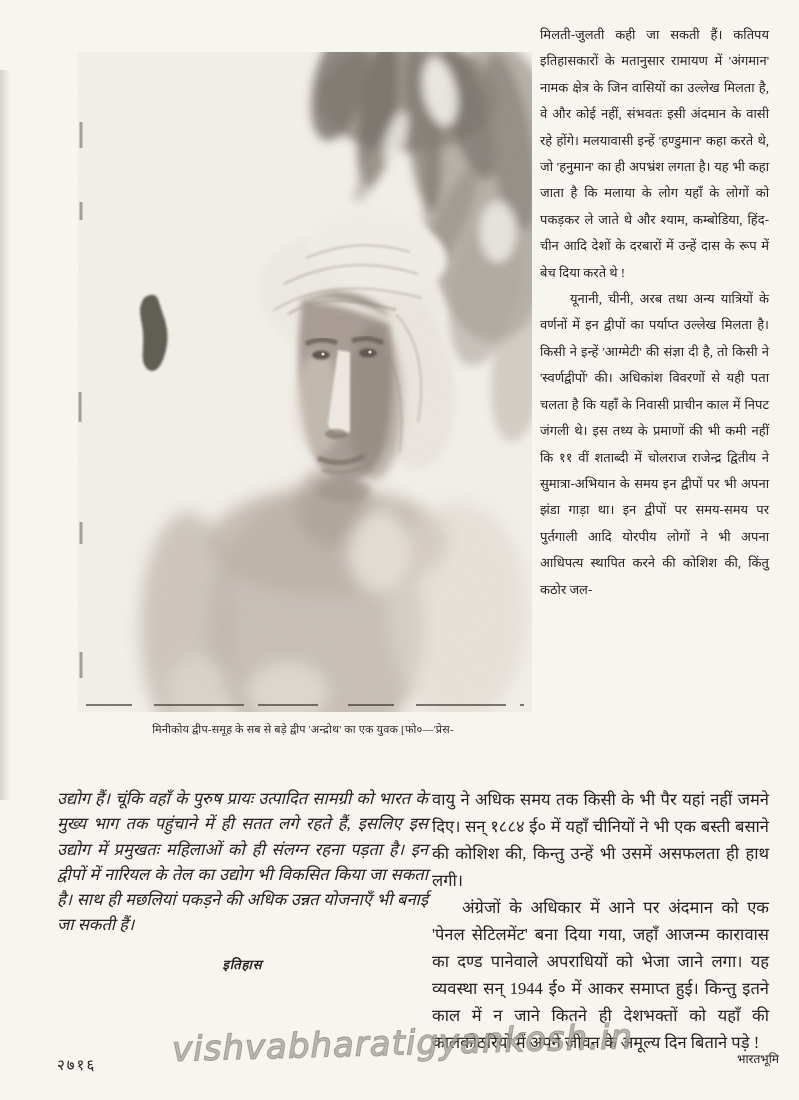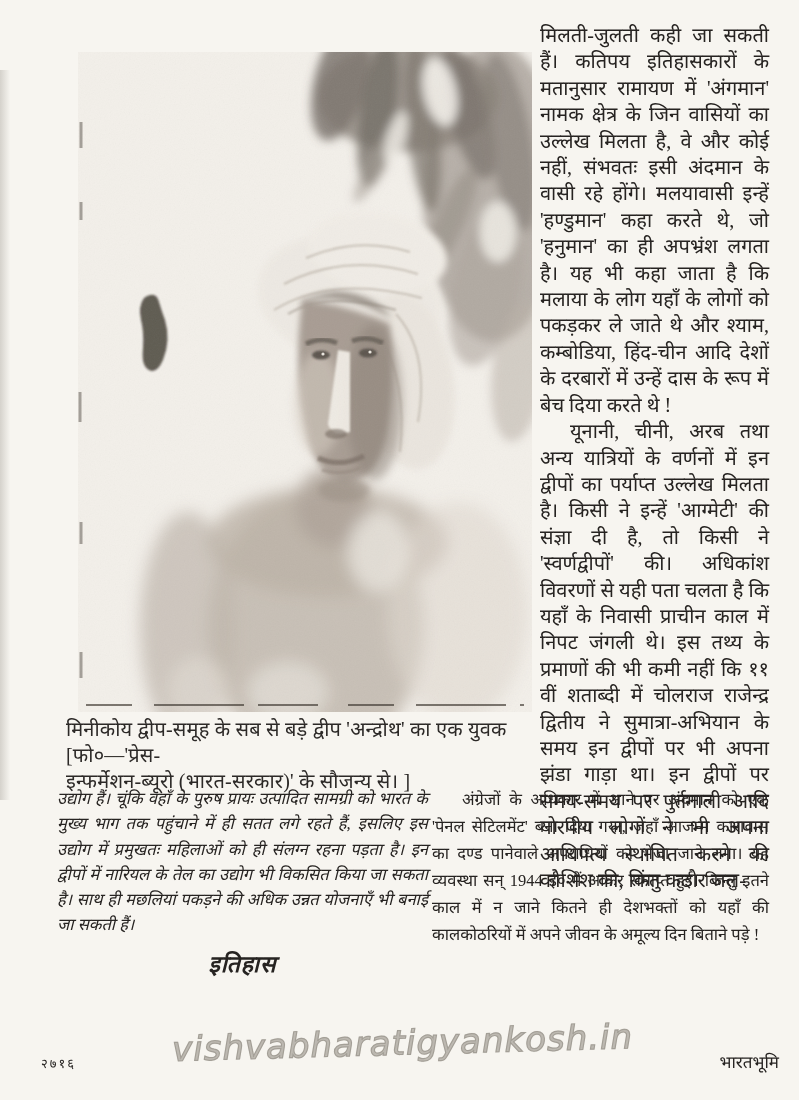--- a/index.html
+++ b/index.html
@@ -19,56 +19,56 @@
     position:absolute;left:0;top:70px;width:12px;height:730px;
     background:linear-gradient(90deg,#b9b5ae 0%,rgba(185,181,174,0) 85%);
     opacity:.55;
   }
   .photo-frame{
     position:absolute;left:78px;top:52px;width:454px;height:660px;
   }
   .photo-frame svg{display:block;width:100%;height:100%;}
   .caption{
     position:absolute;left:66px;top:716px;width:474px;
-    font-size:20px;line-height:26px;color:#2c2927;
+    text-align:center;font-size:11px;line-height:26px;color:#2c2927;
     letter-spacing:.2px;
   }
   .col-right-narrow{
     position:absolute;left:540px;top:22px;width:229px;
-    font-size:20px;line-height:26.4px;text-align:justify;
+    font-size:13px;line-height:26.4px;text-align:justify;
   }
   .col-right-wide{
     position:absolute;left:432px;top:786px;width:337px;
     font-size:16.5px;line-height:27px;text-align:justify;
   }
   .col-left{
     position:absolute;left:57px;top:786px;width:371px;
     font-size:16.5px;line-height:25.3px;text-align:justify;font-style:italic;
   }
   p.para{margin:0;}
   p.indent{text-indent:30px;}
   .history-heading{
     margin:14px 0 10px 0;text-align:center;font-weight:bold;
-    font-size:23px;letter-spacing:1px;
+    font-size:13px;letter-spacing:1px;
   }
   .watermark{
     position:absolute;left:172px;top:1022px;width:500px;
     font-family:"DejaVu Sans","Liberation Sans",sans-serif;
     font-style:italic;font-size:34px;letter-spacing:1px;
     color:rgba(255,255,255,0.05);
     -webkit-text-stroke:1.2px #8f8a81;
     text-shadow:0 0 1px #a9a49b;
     transform:rotate(-1.6deg);
     opacity:.8;white-space:nowrap;
   }
   .footer-page-number{
-    position:absolute;left:41px;top:1054px;font-size:13px;letter-spacing:2px;
+    position:absolute;left:57px;top:1054px;font-size:15px;letter-spacing:2px;
   }
   .footer-running-title{
-    position:absolute;right:20px;top:1050px;font-size:17px;
+    position:absolute;right:20px;top:1050px;font-size:12px;
   }
 </style>
 </head>
 <body>
 
 <div class="page">
 
   <div class="scan-edge"></div>
 
   <div class="photo-frame">
@@ -175,29 +175,29 @@
       <rect width="454" height="660" filter="url(#grain)" opacity="0.18"></rect>
 
       <path d="M8,653 H446" stroke="#3b352e" stroke-width="2" stroke-dasharray="46 22 90 14 60 30" opacity="0.65"></path>
 
       <path d="M3,70 v26 M3,150 v18 M2,340 v30 M3,470 v22 M3,600 v26" stroke="#565048" stroke-width="3" opacity="0.5"></path>
     </svg>
   </div>
 
   <div class="caption">
     <span style="display:block;">मिनीकोय द्वीप-समूह के  सब से बड़े द्वीप 'अन्द्रोथ' का एक युवक [फो०—'प्रेस-</span>
-    <span style="display:block;">इन्फर्मेशन-ब्यूरो (भारत-सरकार)' के  सौजन्य से। ]</span>
   </div>
 
   <div class="col-right-narrow">
     <p class="para">मिलती-जुलती कही जा सकती हैं। कतिपय इतिहासकारों के मतानुसार रामायण में 'अंगमान' नामक क्षेत्र के जिन वासियों का उल्लेख मिलता है, वे और कोई नहीं, संभवतः इसी अंदमान के वासी रहे होंगे। मलयावासी इन्हें 'हण्डुमान' कहा करते थे, जो 'हनुमान' का ही अपभ्रंश लगता है। यह भी कहा जाता है कि मलाया के लोग यहाँ के लोगों को पकड़कर ले जाते थे और श्याम, कम्बोडिया, हिंद-चीन आदि देशों के दरबारों में उन्हें दास के रूप में बेच दिया करते थे !</p>
     <p class="para indent">यूनानी, चीनी, अरब तथा अन्य यात्रियों के वर्णनों में इन द्वीपों का पर्याप्त उल्लेख मिलता है। किसी ने इन्हें 'आग्मेटी' की संज्ञा दी है, तो किसी ने 'स्वर्णद्वीपों' की। अधिकांश विवरणों से यही पता चलता है कि यहाँ के निवासी प्राचीन काल में निपट जंगली थे। इस तथ्य के प्रमाणों की भी कमी नहीं कि ११ वीं शताब्दी में चोलराज राजेन्द्र द्वितीय ने सुमात्रा-अभियान के समय इन द्वीपों पर भी अपना झंडा गाड़ा था। इन द्वीपों पर समय-समय पर पुर्तगाली आदि योरपीय लोगों ने भी अपना आधिपत्य स्थापित करने की कोशिश की, किंतु कठोर जल-</p>
   </div>
 
   <div class="col-right-wide">
+    <p class="para">वायु ने अधिक समय तक किसी के भी पैर यहां नहीं जमने दिए। सन् १८८४ ई० में यहाँ चीनियों ने भी एक बस्ती बसाने की कोशिश की, किन्तु उन्हें भी उसमें असफलता ही हाथ लगी।</p>
     <p class="para indent">अंग्रेजों के अधिकार में आने पर अंदमान को एक 'पेनल सेटिलमेंट' बना दिया गया, जहाँ आजन्म कारावास का दण्ड पानेवाले अपराधियों को भेजा जाने लगा। यह व्यवस्था सन् 1944 ई० में आकर समाप्त हुई। किन्तु इतने काल में न जाने कितने ही देशभक्तों को यहाँ की कालकोठरियों में अपने जीवन के अमूल्य दिन बिताने पड़े !</p>
   </div>
 
   <div class="col-left">
     <p class="para">उद्योग हैं। चूंकि वहाँ के पुरुष प्रायः उत्पादित सामग्री को भारत के मुख्य भाग तक पहुंचाने में ही सतत लगे रहते हैं, इसलिए इस उद्योग में प्रमुखतः महिलाओं को ही संलग्न रहना पड़ता है। इन द्वीपों में नारियल के तेल का उद्योग भी विकसित किया जा सकता है। साथ ही मछलियां पकड़ने की अधिक उन्नत योजनाएँ भी बनाई जा सकती हैं।</p>
     <h3 class="history-heading">इतिहास</h3>
   </div>
 
   <div class="watermark">vishvabharatigyankosh.in</div>
 

